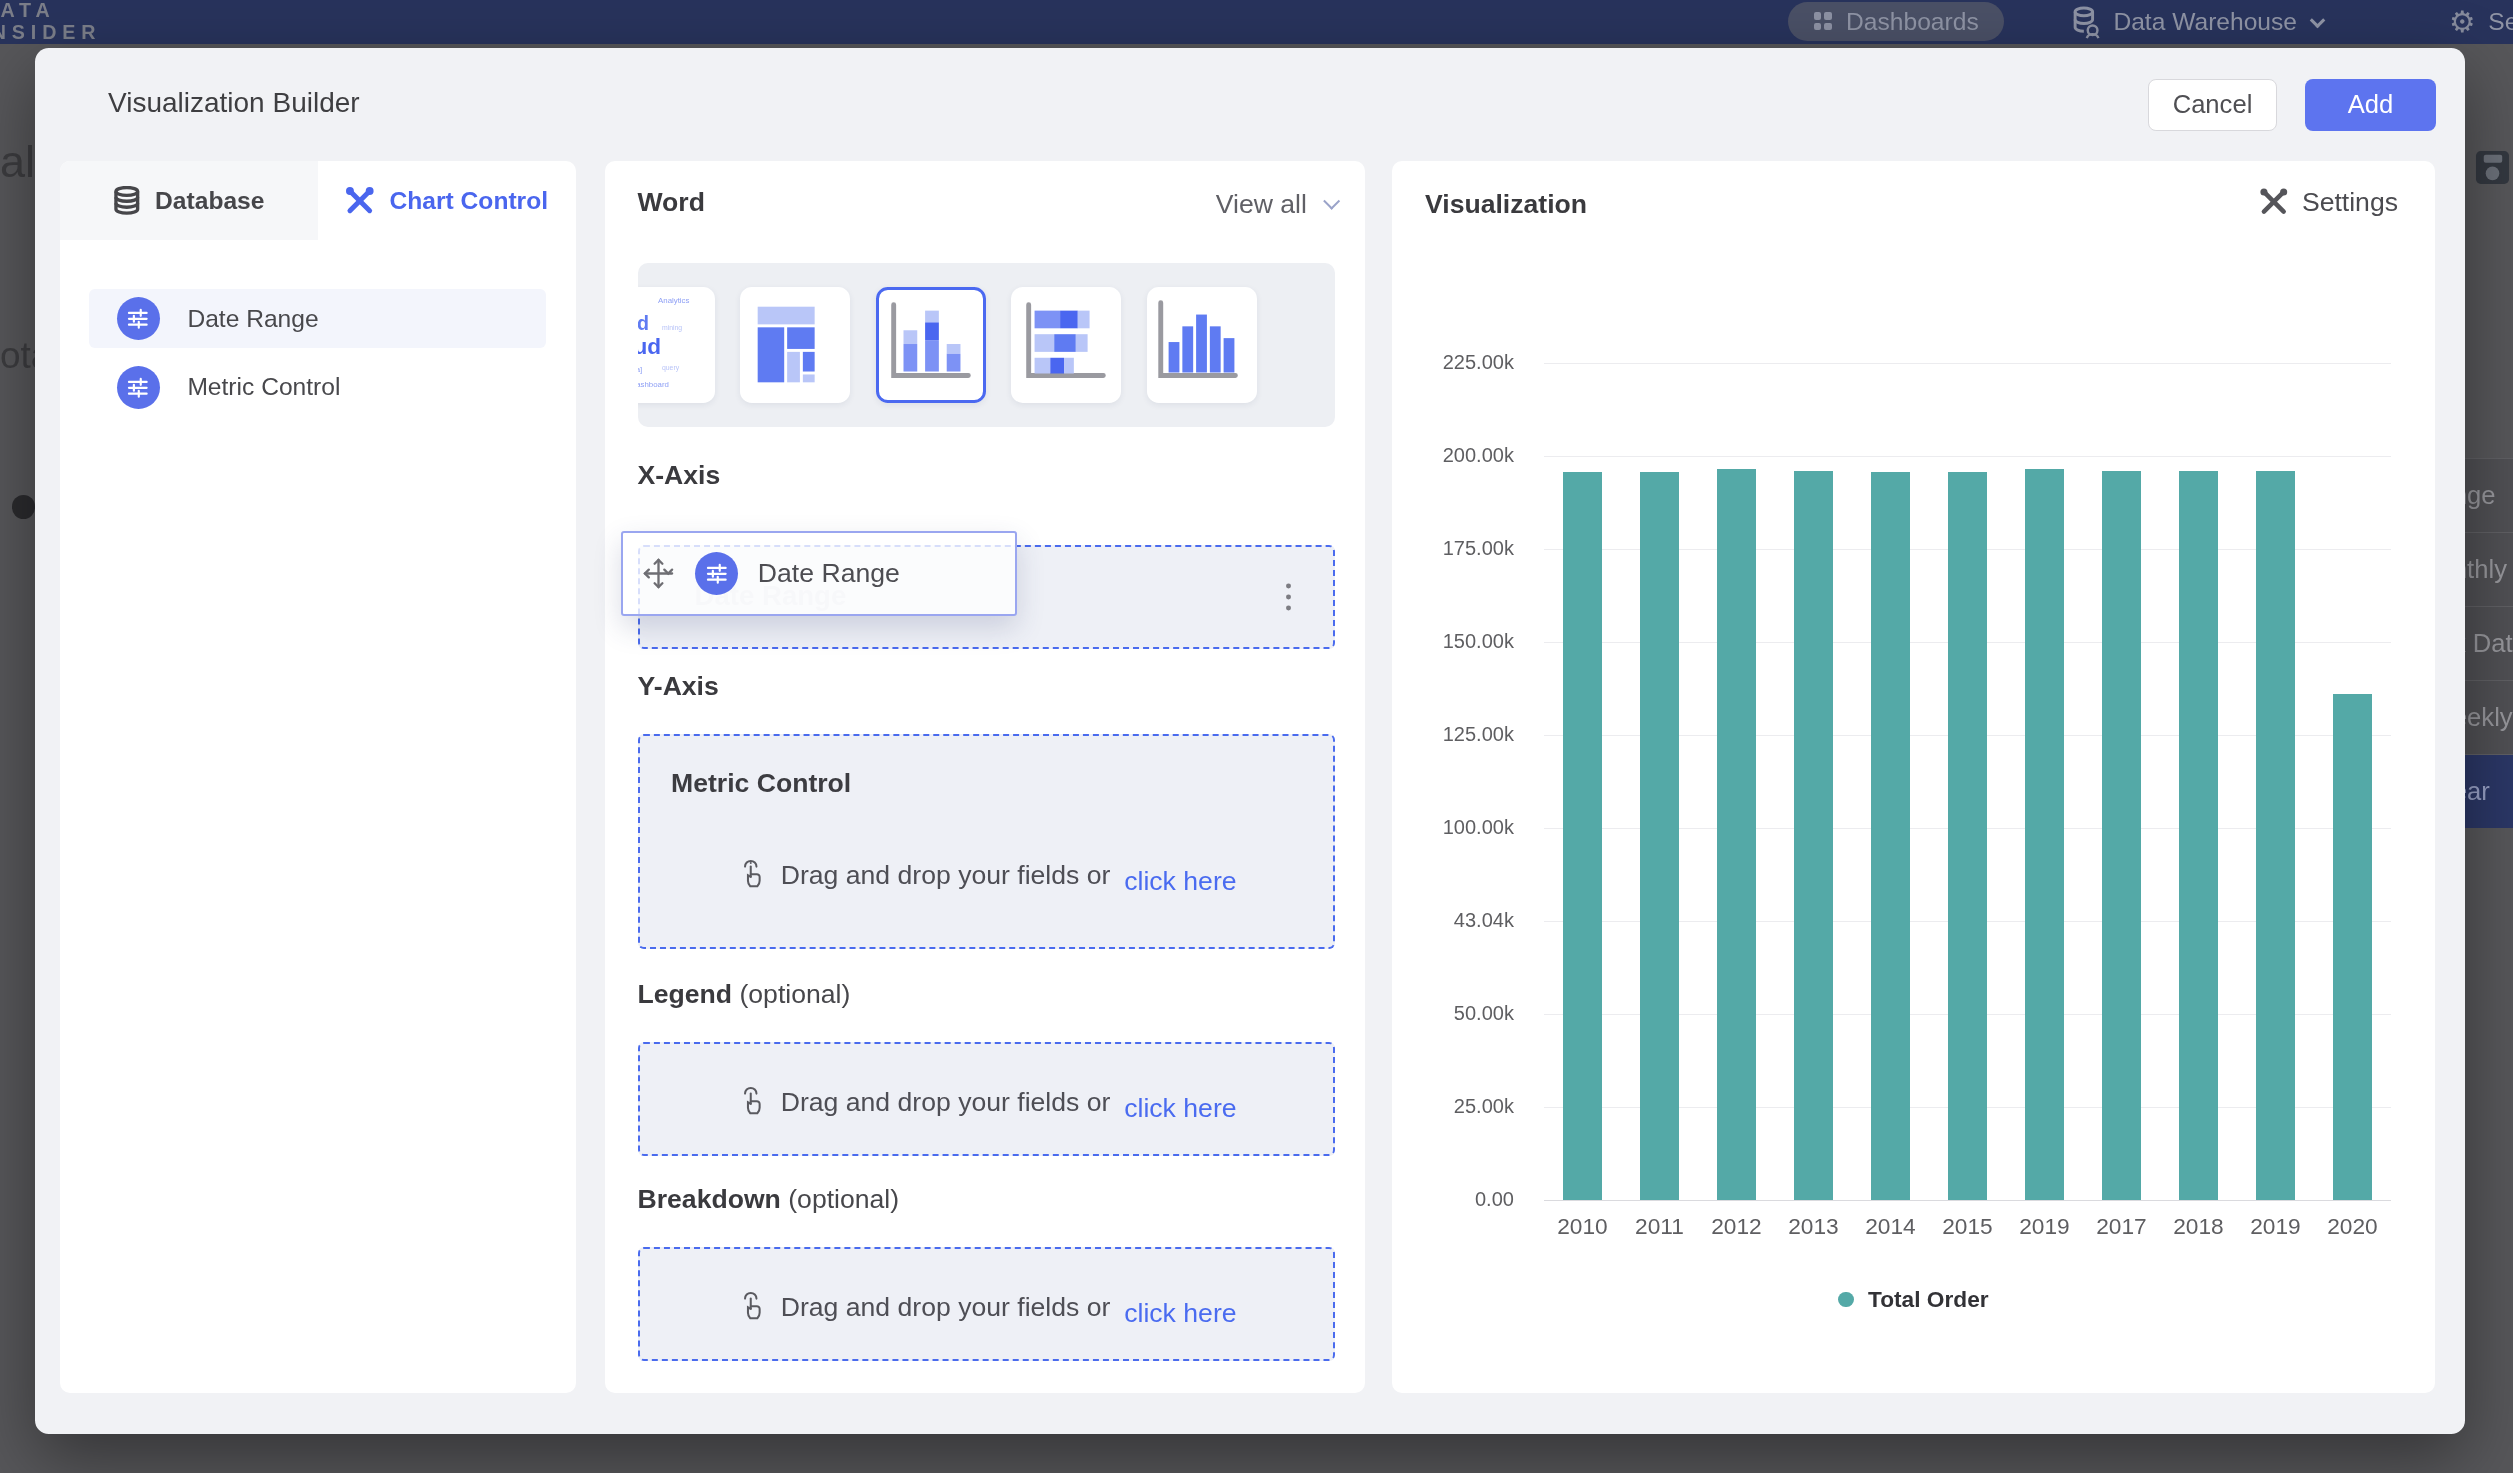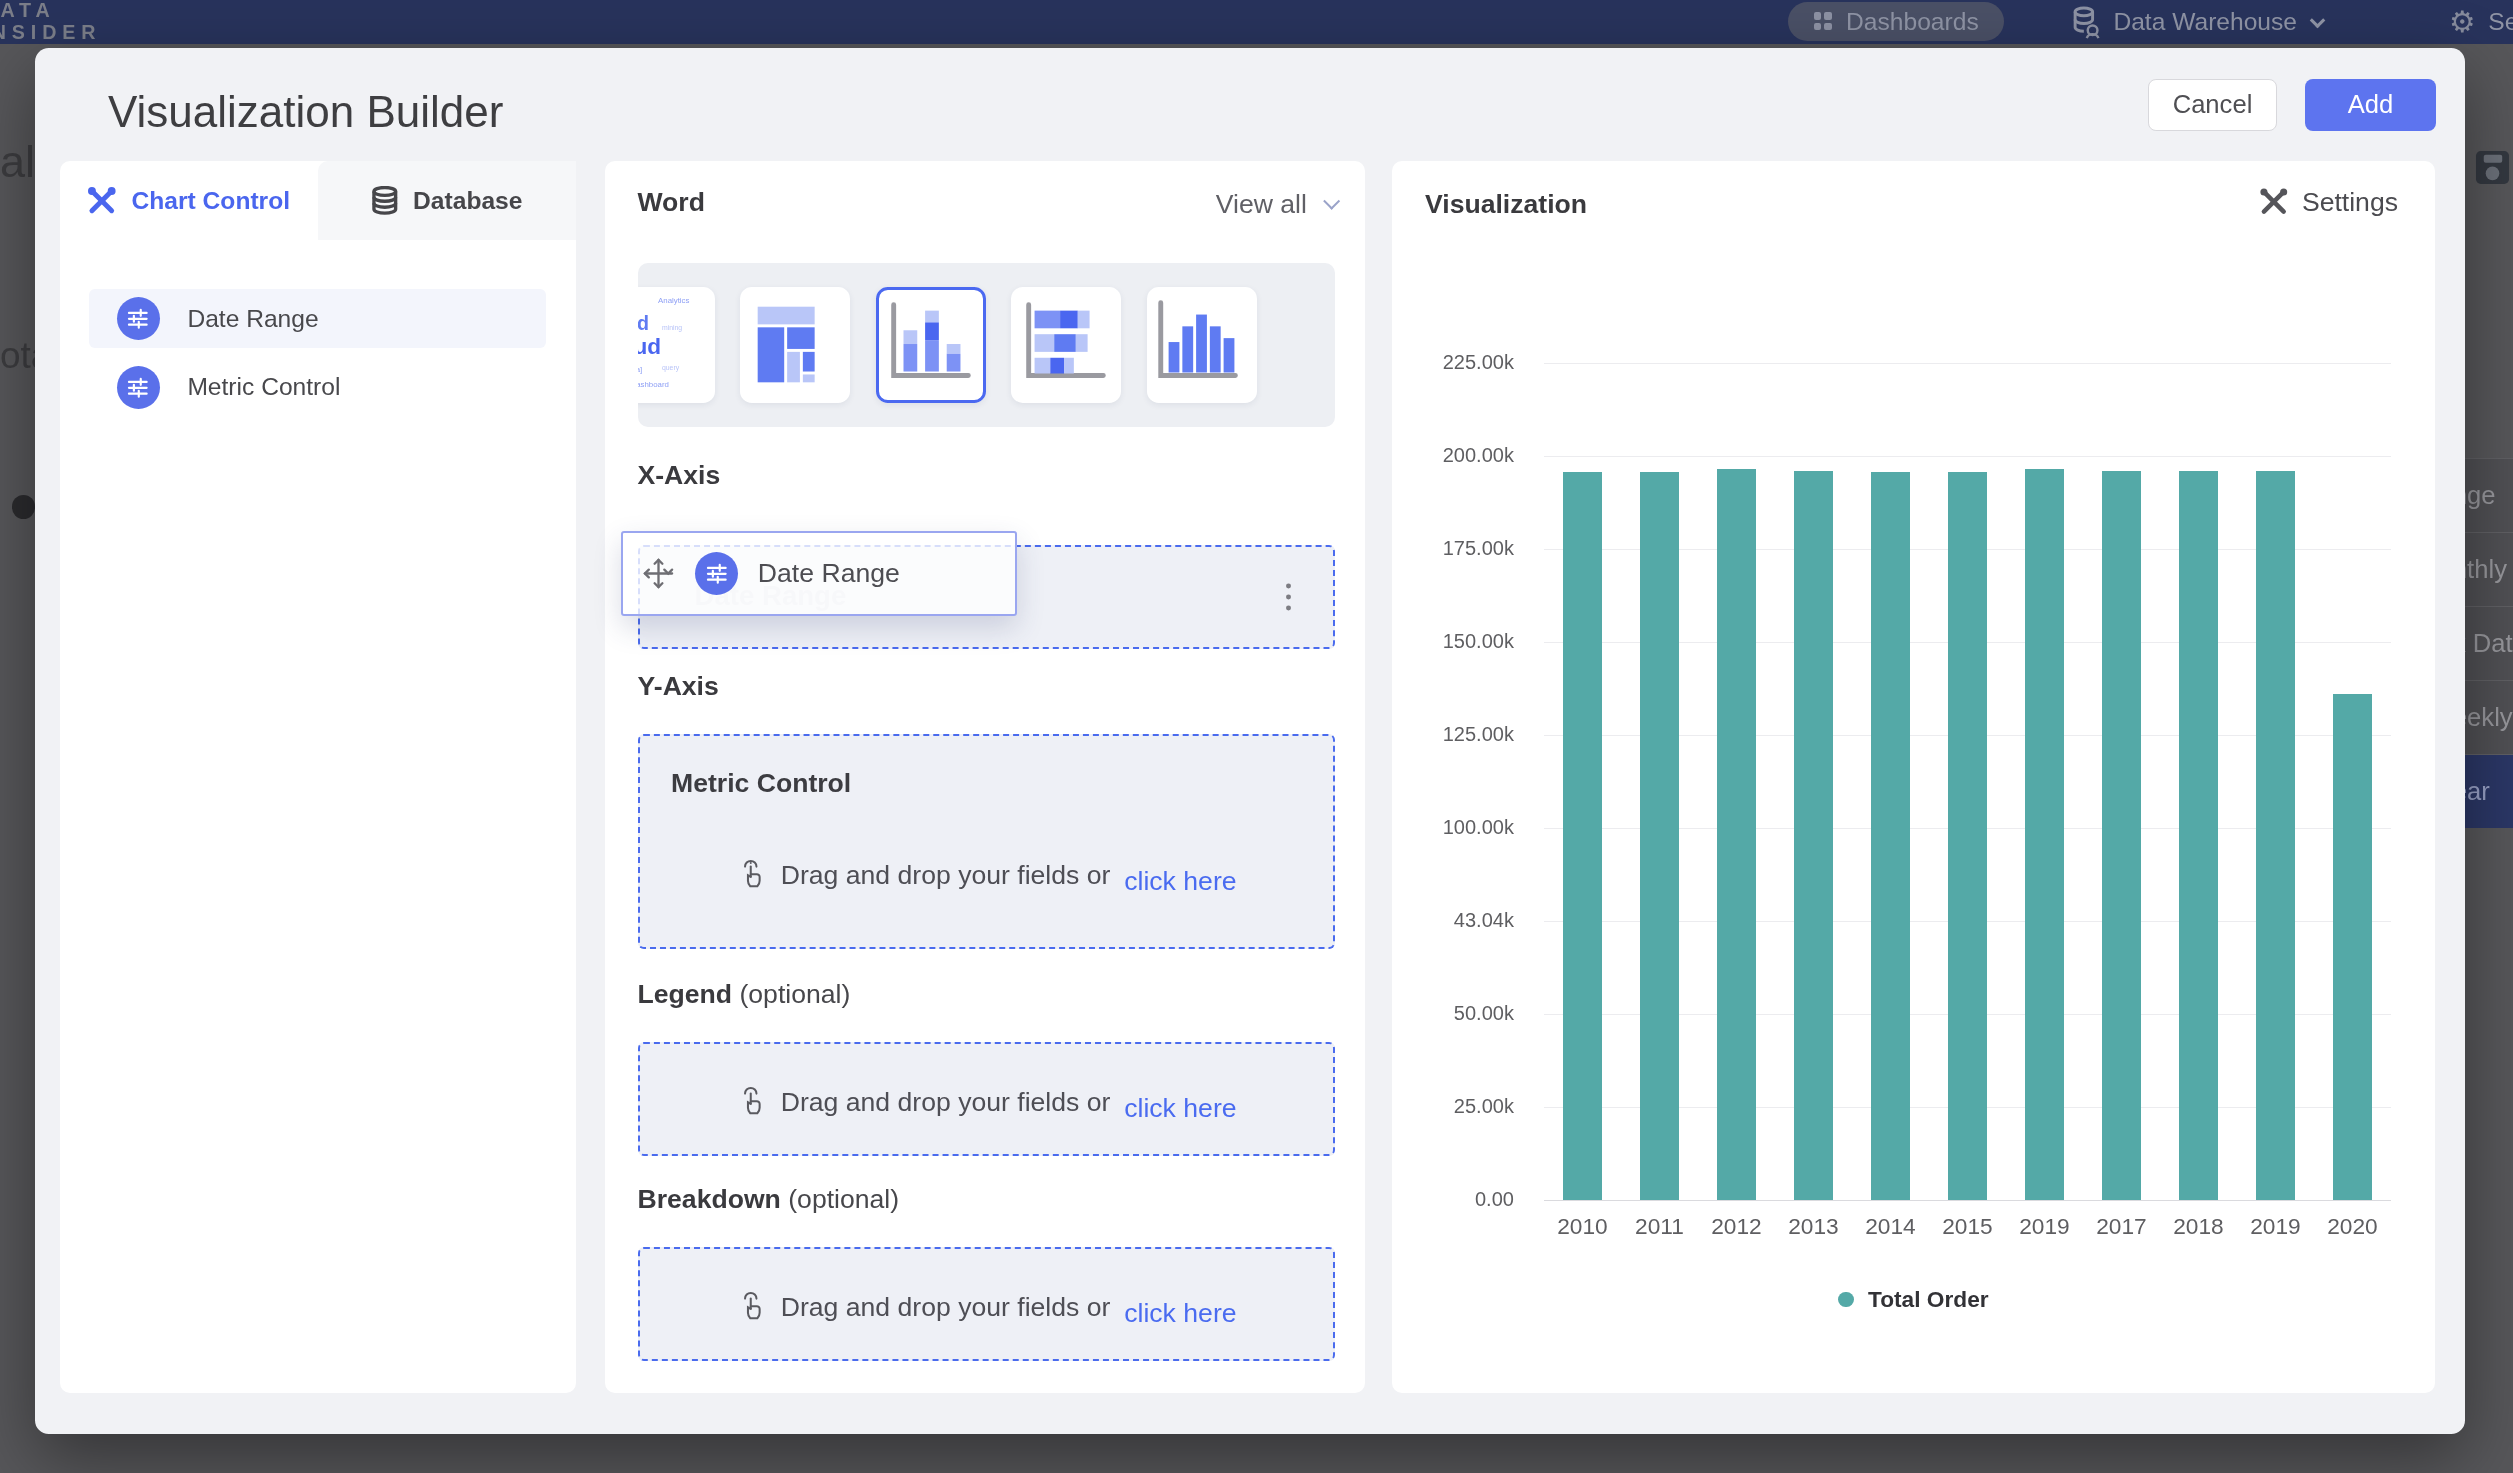--- a/index.html
+++ b/index.html
@@ -22,21 +22,21 @@
   .frag1 { left:0; top:136px; font-size:45px; }
   .frag2 { left:0; top:335px; font-size:37px; }
   .frag-dot { position:absolute; left:11.8px; top:495px; width:23.6px; height:23.6px; border-radius:50%; background:#2b2b2e; }
   .save-ico { position:absolute; left:2475px; top:150px; }
   .bg-menu { position:absolute; left:2449px; top:458px; width:65px; }
   .bg-menu-row { height:74px; background:#505054; border-top:1px solid #606064; color:#97979c; font-size:25.6px; padding:21.7px 0 0 3.9px; overflow:hidden; white-space:nowrap; }
   .bg-menu-row.sel { background:#2b3766; color:#98a1c6; }
 
   
   .modal { position:absolute; left:35px; top:48px; width:2430px; height:1386px; background:#f1f2f5; border-radius:13.8px; box-shadow:0 23.6px 69px rgba(0,0,0,.4); }
-  .modal-title { position:absolute; left:73px; top:39px; font-size:44px; color:#3e3e41; }
+  .modal-title { position:absolute; left:73px; top:39px; font-size:28px; color:#3e3e41; }
   .btn { position:absolute; top:30.5px; height:52px; border-radius:7.9px; font-size:25.6px; display:flex; align-items:center; justify-content:center; cursor:pointer; }
   .btn-cancel { left:2113px; width:129px; background:#fff; border:1px solid #d8d8dc; color:#4f4f53; }
   .btn-add { left:2270px; width:131px; background:#5d74ef; color:#fff; }
 
   .card { position:absolute; top:113px; height:1232px; background:#fff; border-radius:9.9px; }
   .card-left { left:24.6px; width:516px; }
   .card-mid { left:570px; width:760px; }
   .card-right { left:1357px; width:1043px; }
 
   
@@ -145,41 +145,41 @@
       <div class="bg-menu-row sel">ear</div>
     </div>
 
   <div class="modal">
     <div class="modal-title">Visualization Builder</div>
     <div class="btn btn-cancel">Cancel</div>
     <div class="btn btn-add">Add</div>
 
     <div class="card card-left">
       <div class="tabs">
-        <div class="tab tab-chart-control">
-          <svg width="29.6" height="29.6" viewBox="0 0 30 30">
-            <g stroke="#4a66ee" stroke-width="5" stroke-linecap="round">
-              <line x1="5" y1="5" x2="25" y2="25"></line>
-              <line x1="25" y1="5" x2="5" y2="25"></line>
-            </g>
-            <circle cx="5" cy="5" r="4" fill="#4a66ee"></circle>
-            <circle cx="25" cy="5" r="4" fill="#4a66ee"></circle>
-          </svg>
-          <span>Chart Control</span>
-        </div>
         <div class="tab tab-database">
           <svg width="27.6" height="29.6" viewBox="0 0 28 30">
             <g fill="none" stroke="#46464a" stroke-width="3.4">
               <ellipse cx="14" cy="5.5" rx="11" ry="4"></ellipse>
               <path d="M3 5.5v6c0 2.2 4.9 4 11 4s11-1.8 11-4v-6"></path>
               <path d="M3 11.5v6c0 2.2 4.9 4 11 4s11-1.8 11-4v-6"></path>
               <path d="M3 17.5v6c0 2.2 4.9 4 11 4s11-1.8 11-4v-6"></path>
             </g>
           </svg>
           <span>Database</span>
+        </div>
+        <div class="tab tab-chart-control">
+          <svg width="29.6" height="29.6" viewBox="0 0 30 30">
+            <g stroke="#4a66ee" stroke-width="5" stroke-linecap="round">
+              <line x1="5" y1="5" x2="25" y2="25"></line>
+              <line x1="25" y1="5" x2="5" y2="25"></line>
+            </g>
+            <circle cx="5" cy="5" r="4" fill="#4a66ee"></circle>
+            <circle cx="25" cy="5" r="4" fill="#4a66ee"></circle>
+          </svg>
+          <span>Chart Control</span>
         </div>
       </div>
       <div class="field-list">
           <div class="field-item sel">
             <span class="circle-ico">
               <svg width="23.6" height="23.6" viewBox="0 0 24 24">
                 <g stroke="#fff" stroke-width="2.2" stroke-linecap="round">
                   <line x1="3" y1="6" x2="21" y2="6"></line>
                   <line x1="3" y1="12" x2="21" y2="12"></line>
                   <line x1="3" y1="18" x2="21" y2="18"></line>

